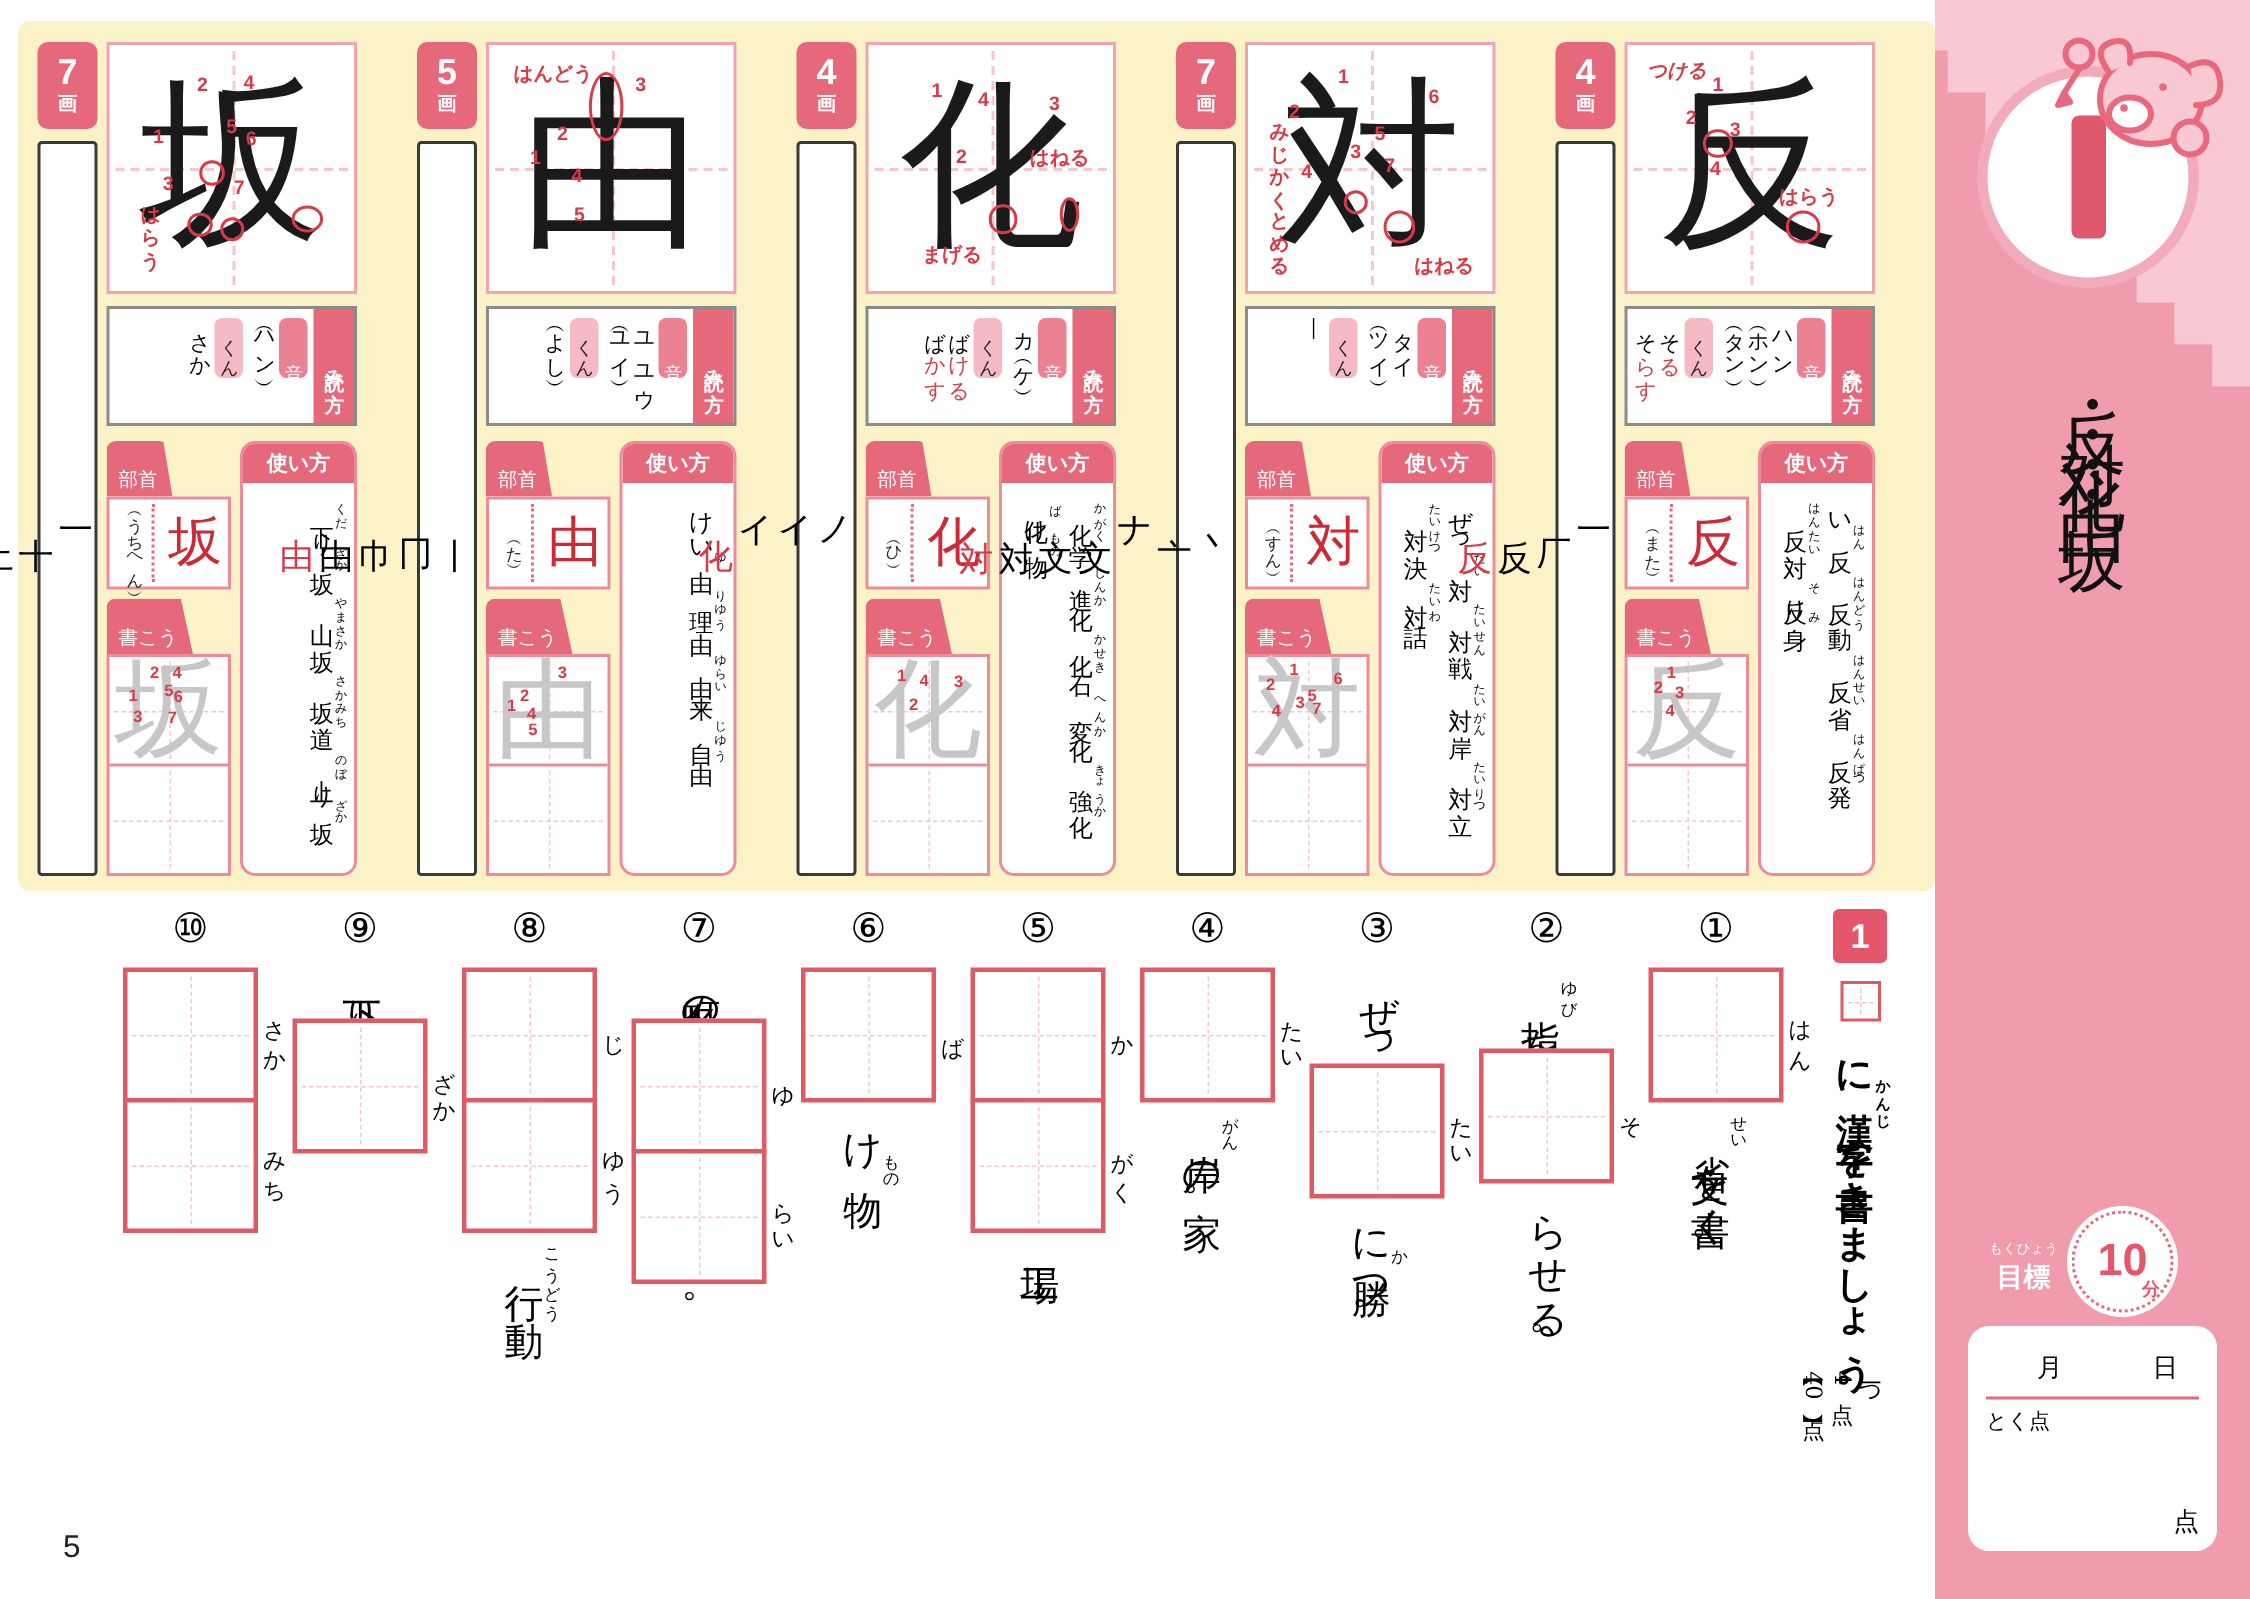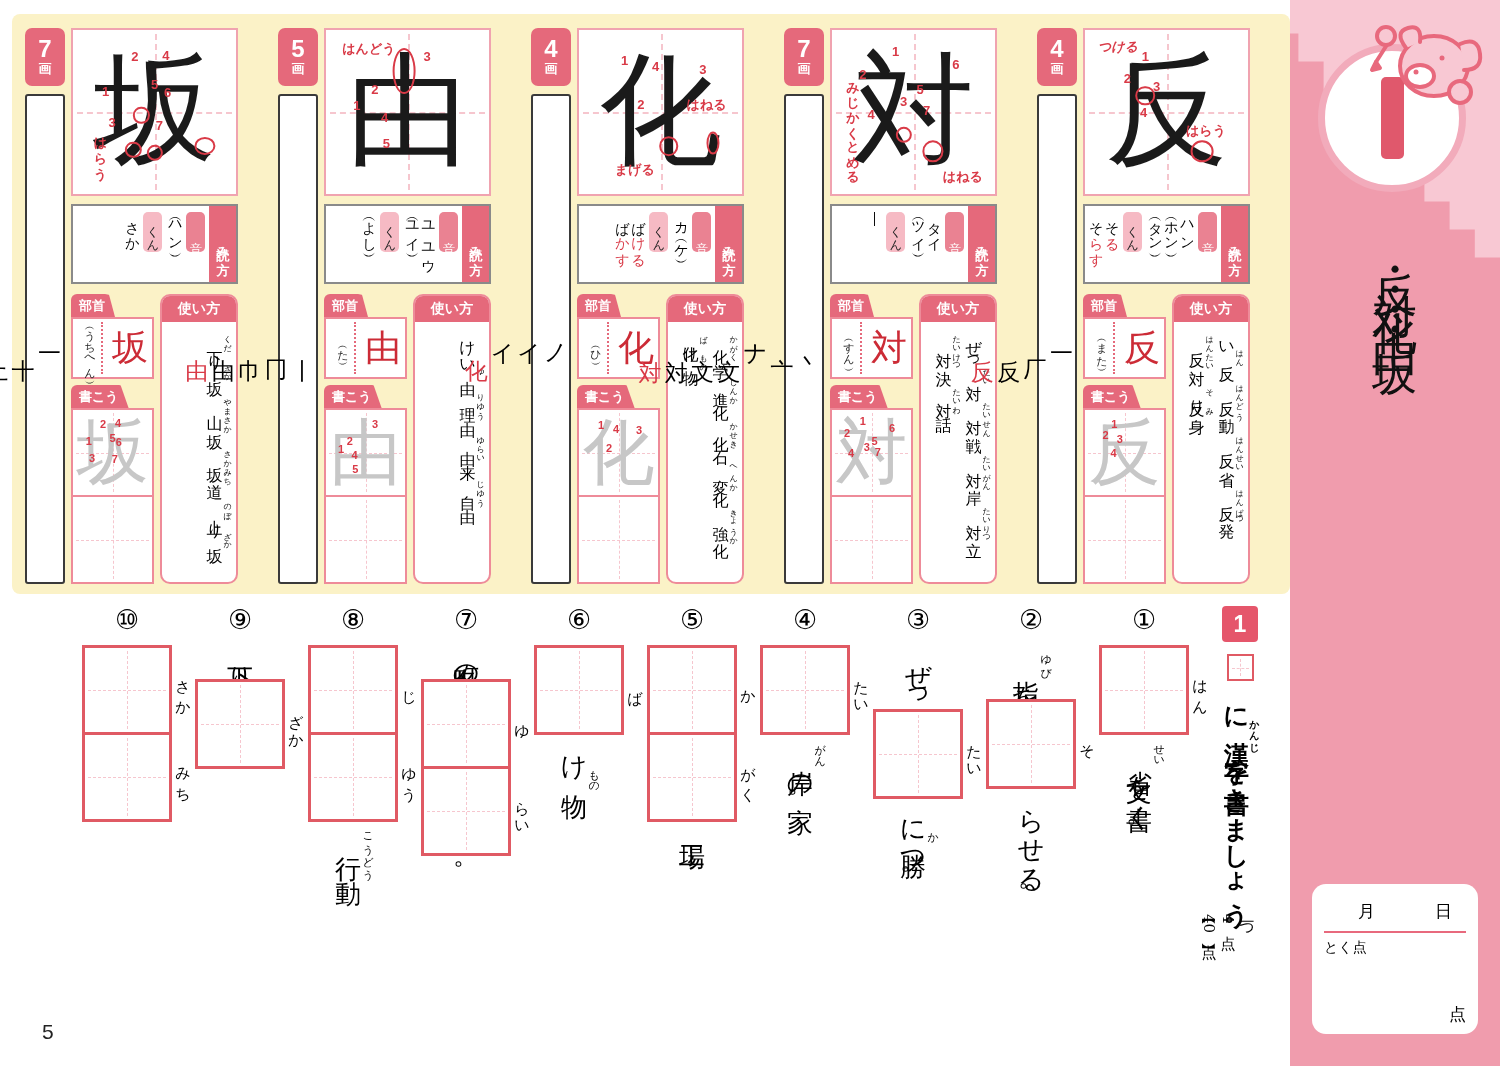--- a/index.html
+++ b/index.html
@@ -40,21 +40,21 @@
   .yomi-read .oku { color:#D93A47; }
 
   .kbottom { flex:1; display:flex; flex-direction:row-reverse; }
   .tsukai { width:78px; border:2px solid #EE8B99; border-radius:10px; background:#fff; overflow:hidden; display:flex; flex-direction:column; }
   .tsukai-head { background:#E5697B; color:#fff; font-size:14px; font-weight:bold; text-align:center; padding:4px 0; }
   .tsukai-body { flex:1; writing-mode:vertical-rl; padding:8px 3px; font-size:16px; line-height:1.15; }
   .tk-word { display:inline-block; margin:0 2px 16px 2px; }
   ruby rt { font-size:8px; letter-spacing:0; }
 
   .ksub { flex:1; margin-right:6px; display:flex; flex-direction:column; }
-  .tab { display:inline-block; background:#E5697B; color:#fff; font-size:13px; font-weight:bold; padding:3px 10px 2px 8px; border-radius:6px 10px 0 0; clip-path:polygon(0 0, 86% 0, 100% 100%, 0 100%); align-self:flex-start; }
+  .tab { display:inline-block; background:#E5697B; color:#fff; font-size:13px; font-weight:normal; padding:17px 10px 2px 8px; border-radius:6px 10px 0 0; clip-path:polygon(0 0, 86% 0, 100% 100%, 0 100%); align-self:flex-start; }
   .bushu-box { border:2px solid #EE8B99; background:#fff; height:62px; display:flex; flex-direction:row-reverse; align-items:center; padding:2px 4px; margin-bottom:6px; }
   .bushu-char { font-size:36px; color:#CC2B36; line-height:1; margin-left:4px; }
   .bushu-dots { height:52px; border-left:2px dotted #E5697B; margin:0 5px; }
   .bushu-name { writing-mode:vertical-rl; font-size:11px; color:#222; }
   .kakou-box { flex:1; display:flex; flex-direction:column; }
   .kakou-body { flex:1; border:2px solid #EE8B99; background:#fff; display:flex; flex-direction:column; }
   .kcell { position:relative; flex:1; }
   .kcell + .kcell { border-top:2px solid #EE8B99; }
   .tracechar { position:absolute; left:50%; top:50%; transform:translate(-50%,-52%); font-size:72px; color:#c7c7c7; line-height:1; }
   .kcell .knum { font-size:11px; }
@@ -621,20 +621,30 @@
         <ellipse cx="64" cy="62" rx="14" ry="11" fill="#fff"></ellipse>
         <circle cx="60" cy="58" r="2.5" fill="#E8697D" stroke="none"></circle>
         <circle cx="86" cy="44" r="2.5" fill="#E8697D" stroke="none"></circle>
         <path d="M34 26 L20 48"></path>
         <path d="M20 48 l-4 8 l8 -2 z" fill="#E8697D"></path>
         <circle cx="30" cy="22" r="9" fill="#F8C8D3"></circle>
         <circle cx="104" cy="78" r="11" fill="#F8C8D3"></circle>
       </g>
     </svg>
     <div id="sidebar-title" class="jserif">反・対・化・由・坂</div>
+    <div id="goal-row">
+      <div id="goal-label">
+        <span id="goal-furi">もくひょう</span>
+        <span id="goal-text">目標</span>
+      </div>
+      <div id="goal-clock">
+        <span id="goal-min">10</span>
+        <span id="goal-unit">分</span>
+      </div>
+    </div>
     <div id="score-box">
       <div id="date-row">
         <span>月</span>
         <span>日</span>
       </div>
       <div id="score-label">とく点</div>
       <div id="score-unit">点</div>
     </div>
   </div>
 </div>

